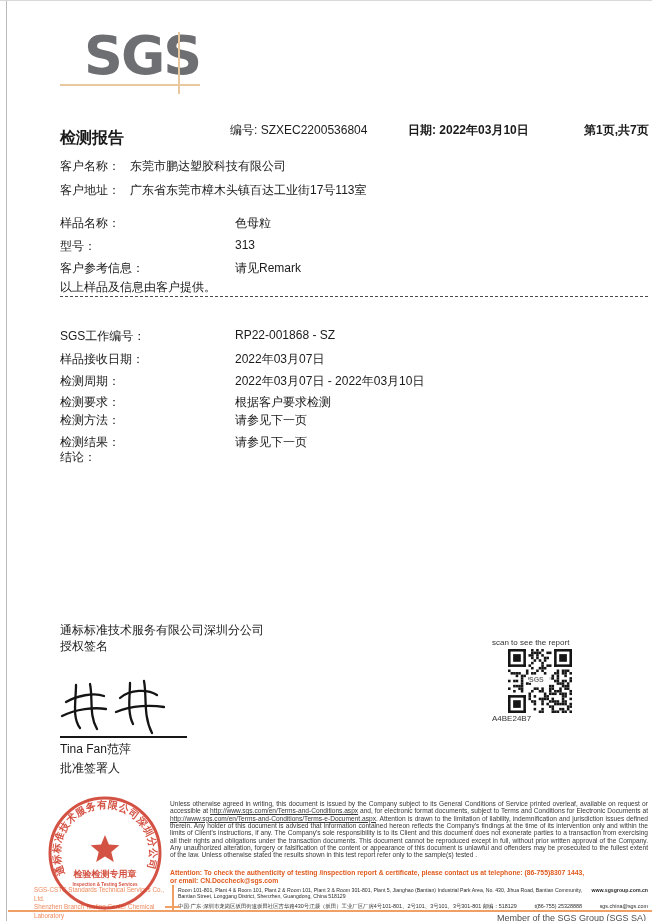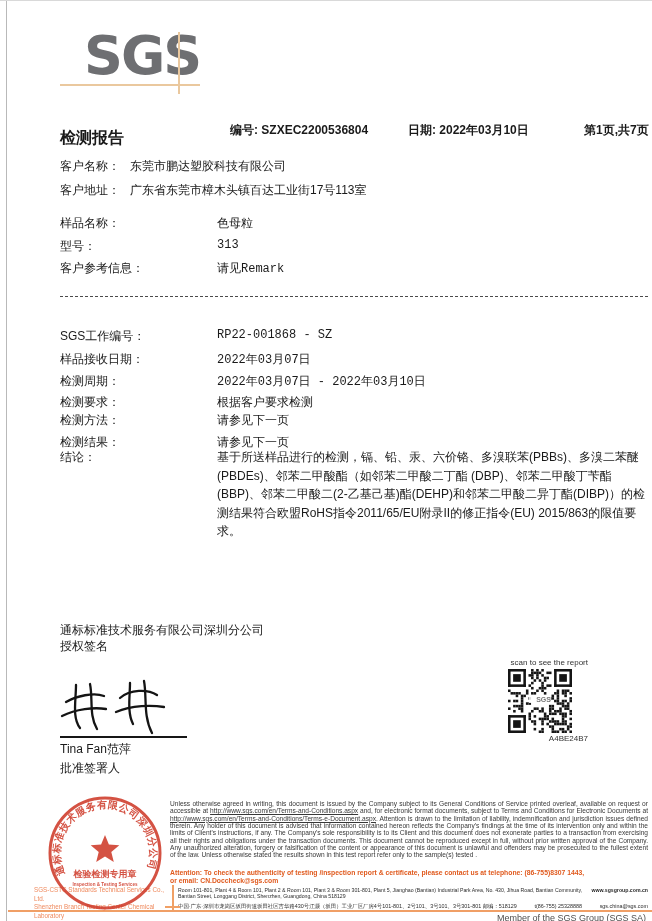--- a/index.html
+++ b/index.html
@@ -11,43 +11,43 @@
   .edge-top  { position:absolute; left:0; top:0; width:652px; height:1px; background:#d9d9d9; }
 
   
   .logo-text { position:absolute; left:84px; top:24px; font-size:54px; font-weight:800;
                letter-spacing:-2px; color:#6e6f72; font-family:"DejaVu Sans","Liberation Sans",sans-serif; }
   .logo-hline { position:absolute; left:60px; top:84px; width:140px; height:2px; background:#eac89e; }
   .logo-vline { position:absolute; left:178px; top:32px; width:2px; height:62px; background:#eac89e; }
 
   
   .doc-title { position:absolute; left:60px; top:128px; font-size:16px; font-weight:700; }
-  .t-no   { position:absolute; left:230px; top:122px; font-size:12px; font-weight:700; }
+  .t-no   { position:absolute; left:230px; top:122px; font-size:12px; font-weight:400; }
   .t-date { position:absolute; left:408px; top:122px; font-size:12px; font-weight:600; }
   .t-page { position:absolute; left:584px; top:122px; font-size:12px; font-weight:600; }
 
   .row { position:absolute; left:60px; font-size:12px; white-space:nowrap; }
   .row .val-n { position:absolute; left:70px; top:0; white-space:nowrap; }
-  .row .val-w { position:absolute; left:157px; top:0; white-space:nowrap;font-family:Liberation Mono, monospace; }
+  .row .val-w { position:absolute; left:175px; top:0; white-space:nowrap; }
 
   .dashline { position:absolute; left:60px; top:296px; width:588px; height:0;
               border-top:1px dashed #4a4a4a; }
 
   .conclusion-lbl { position:absolute; left:60px; top:449px; font-size:12px;text-align:center; }
   .conclusion-txt { position:absolute; left:217px; top:448px; width:434px; font-size:12px;
                     line-height:18.5px; }
 
   .sig-company { position:absolute; left:60px; top:622px; font-size:12px; }
   .sig-auth    { position:absolute; left:60px; top:638px; font-size:12px; }
   .sig-svg     { position:absolute; left:60px; top:676px; }
   .sig-line    { position:absolute; left:60px; top:736px; width:127px; height:2px; background:#161616; }
   .sig-name    { position:absolute; left:60px; top:741px; font-size:12px; }
   .sig-role    { position:absolute; left:60px; top:760px; font-size:12px; }
 
-  .qr-wrap  { position:absolute; left:492px; top:658px; width:96px; text-align:right; }
+  .qr-wrap  { position:absolute; left:492px; top:638px; width:96px; text-align:left; }
   .qr-label { font-size:8px; color:#333; }
   .qr-box   { position:relative; width:64px; height:64px; margin:2px auto 0; }
   .qr-logo  { position:absolute; left:0; right:0; top:27px; font-size:7px; font-weight:700;
               color:#777; background:rgba(255,255,255,.85); width:22px; margin:0 auto; }
   .qr-code  { font-size:8px; color:#333; margin-top:1px; }
 
   .stamp { position:absolute; left:45px; top:793px; z-index:3; opacity:.88; }
 
   .disclaimer { position:absolute; left:170px; top:800px; width:478px; font-size:6.6px;
                 line-height:7.35px; color:#383838; text-align:justify; }
@@ -94,20 +94,21 @@
     <span class="val-w">色母粒</span>
   </div>
   <div class="row" style="top:238px">
     <span>型号：</span>
     <span class="val-w">313</span>
   </div>
   <div class="row" style="top:260px">
     <span>客户参考信息：</span>
     <span class="val-w">请见Remark</span>
   </div>
+  <div class="row" style="top:279px">以上样品及信息由客户提供。</div>
 
   <div class="dashline"></div>
 
   <div class="row" style="top:328px">
     <span>SGS工作编号：</span>
     <span class="val-w">RP22-001868 - SZ</span>
   </div>
   <div class="row" style="top:351px">
     <span>样品接收日期：</span>
     <span class="val-w">2022年03月07日</span>
@@ -122,21 +123,20 @@
   </div>
   <div class="row" style="top:412px">
     <span>检测方法：</span>
     <span class="val-w">请参见下一页</span>
   </div>
   <div class="row" style="top:434px">
     <span>检测结果：</span>
     <span class="val-w">请参见下一页</span>
   </div>
   <div class="conclusion-lbl">结论：</div>
-  <div class="conclusion-txt">基于所送样品进行的检测，镉、铅、汞、六价铬、多溴联苯(PBBs)、多溴二苯醚(PBDEs)、邻苯二甲酸酯（如邻苯二甲酸二丁酯 (DBP)、邻苯二甲酸丁苄酯(BBP)、邻苯二甲酸二(2-乙基己基)酯(DEHP)和邻苯二甲酸二异丁酯(DIBP)）的检测结果符合欧盟RoHS指令2011/65/EU附录II的修正指令(EU) 2015/863的限值要求。</div>
 
   <div class="sig-company">通标标准技术服务有限公司深圳分公司</div>
   <div class="sig-auth">授权签名</div>
   <svg class="sig-svg" width="130" height="60" viewBox="0 0 130 60">
     <g stroke="#141414" stroke-width="2.3" fill="none" stroke-linecap="round">
       <path d="M6,26 C16,20 34,16 44,20"></path>
       <path d="M16,9 C16,24 12,42 20,52"></path>
       <path d="M30,8 C33,22 29,40 37,53"></path>
       <path d="M2,40 C16,33 34,31 46,33"></path>
       <path d="M60,22 C70,13 88,13 97,19"></path>

